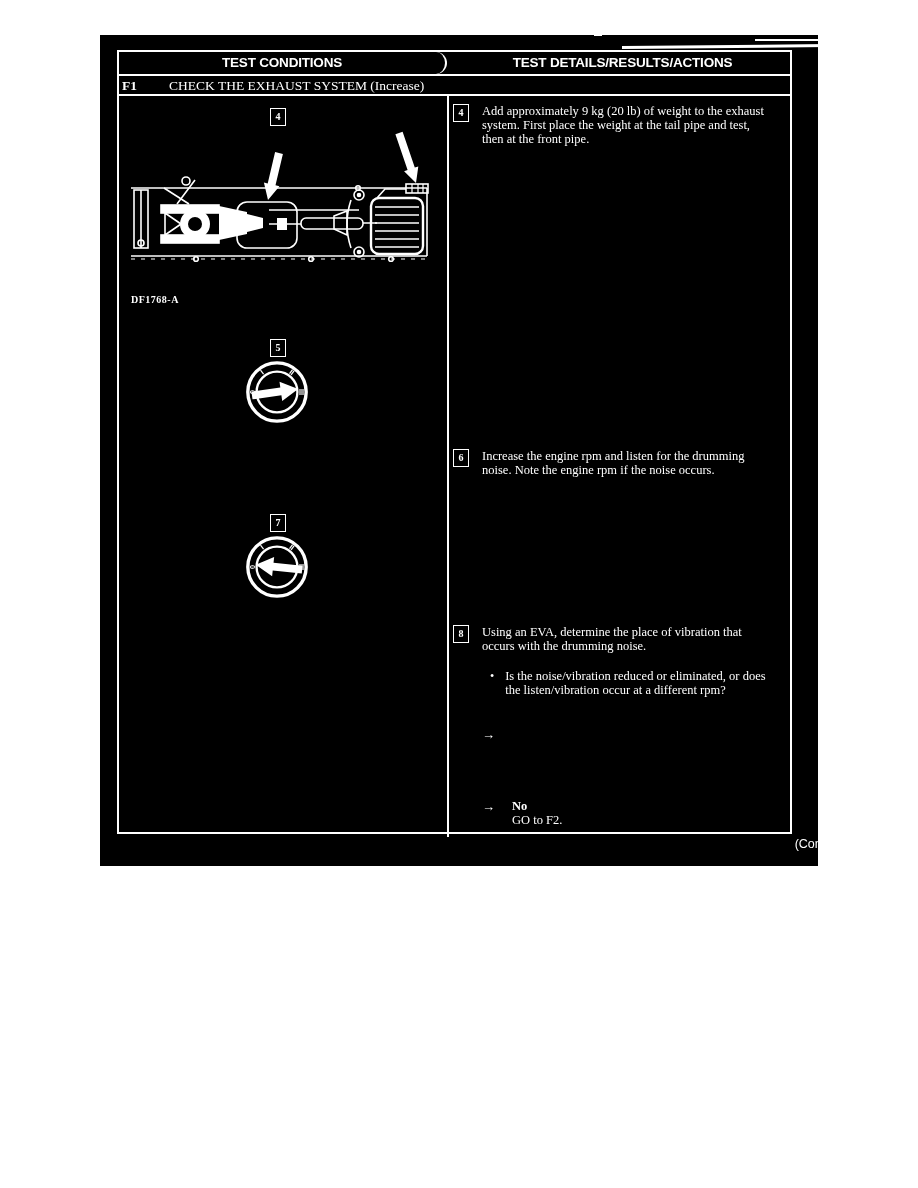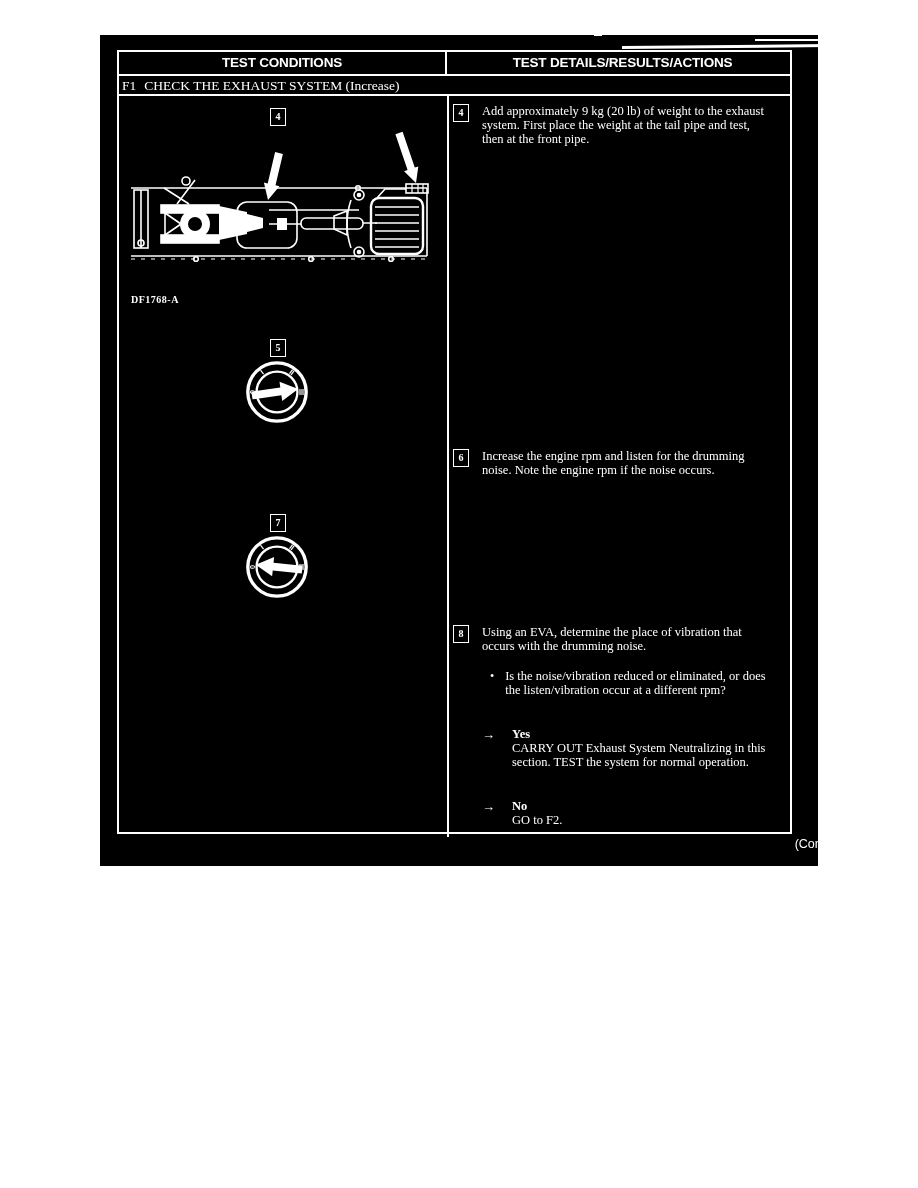--- a/index.html
+++ b/index.html
@@ -8,26 +8,26 @@
   .scan{position:absolute;left:100px;top:35px;width:718px;height:831px;background:#000;}
   .artifact{position:absolute;background:#fff;}
   .a1{left:522px;top:10px;width:206px;height:3px;transform:rotate(-0.5deg);}
   .a2{left:655px;top:4px;width:70px;height:2px;}
   .a3{left:494px;top:-2px;width:8px;height:3px;}
 
   .tbl{position:absolute;left:17px;top:15px;width:675px;height:784px;
        border:2px solid #fff;box-sizing:border-box;}
   .thead{display:flex;height:22px;border-bottom:2px solid #fff;box-sizing:content-box;}
   .th{color:#fff;font-family:"Liberation Sans",sans-serif;font-weight:bold;font-size:13.5px;
-      line-height:22px;text-align:center;letter-spacing:-0.2px;}
+      line-height:22px;text-align:center;letter-spacing:-0.2px;border-radius:11px;}
   .th.left{width:328px;border-right:2px solid #fff;box-sizing:border-box;}
   .th.right{flex:1;padding-left:8px;}
   .section-row{height:17px;border-bottom:2px solid #fff;color:#fff;font-size:13.5px;
       line-height:17px;padding:1px 0 0 3px;white-space:nowrap;}
-  .sec-code{font-weight:normal;margin-right:8px;}
+  .sec-code{font-weight:bold;margin-right:32px;}
   .content{position:relative;display:flex;height:741px;}
   .col-left{position:relative;width:328px;border-right:2px solid #fff;box-sizing:content-box;}
   .col-right{position:relative;flex:1;}
 
   .numbox{display:block;width:14px;height:16px;border:1.5px solid #fff;box-sizing:content-box;
       color:#fff;font:bold 10px/16px "Liberation Serif",serif;text-align:center;flex:none;}
   .abs{position:absolute;}
 
   .step{position:absolute;left:4px;right:22px;display:flex;gap:13px;align-items:flex-start;}
   .step-text,.q-text,.r-text{color:#fff;font-size:12.5px;line-height:14px;}
@@ -166,24 +166,20 @@
             <div class="step-text">Using an EVA, determine the place of vibration that occurs with the drumming noise.</div>
           </div>
 
           <div class="question" style="top:573px;">
             <div class="bullet">•</div>
             <div class="q-text">Is the noise/vibration reduced or eliminated, or does the listen/vibration occur at a different rpm?</div>
           </div>
 
           <div class="result" style="top:631px;">
             <div class="r-arrow">→</div>
-            <div class="r-text">
-              <div class="r-label">Yes</div>
-              <div>CARRY OUT Exhaust System Neutralizing in this section. TEST the system for normal operation.</div>
-            </div>
           </div>
 
           <div class="result" style="top:703px;">
             <div class="r-arrow">→</div>
             <div class="r-text">
               <div class="r-label">No</div>
               <div><span>GO to </span><span style="font-weight:normal">F2</span><span>.</span></div>
             </div>
           </div>
 

